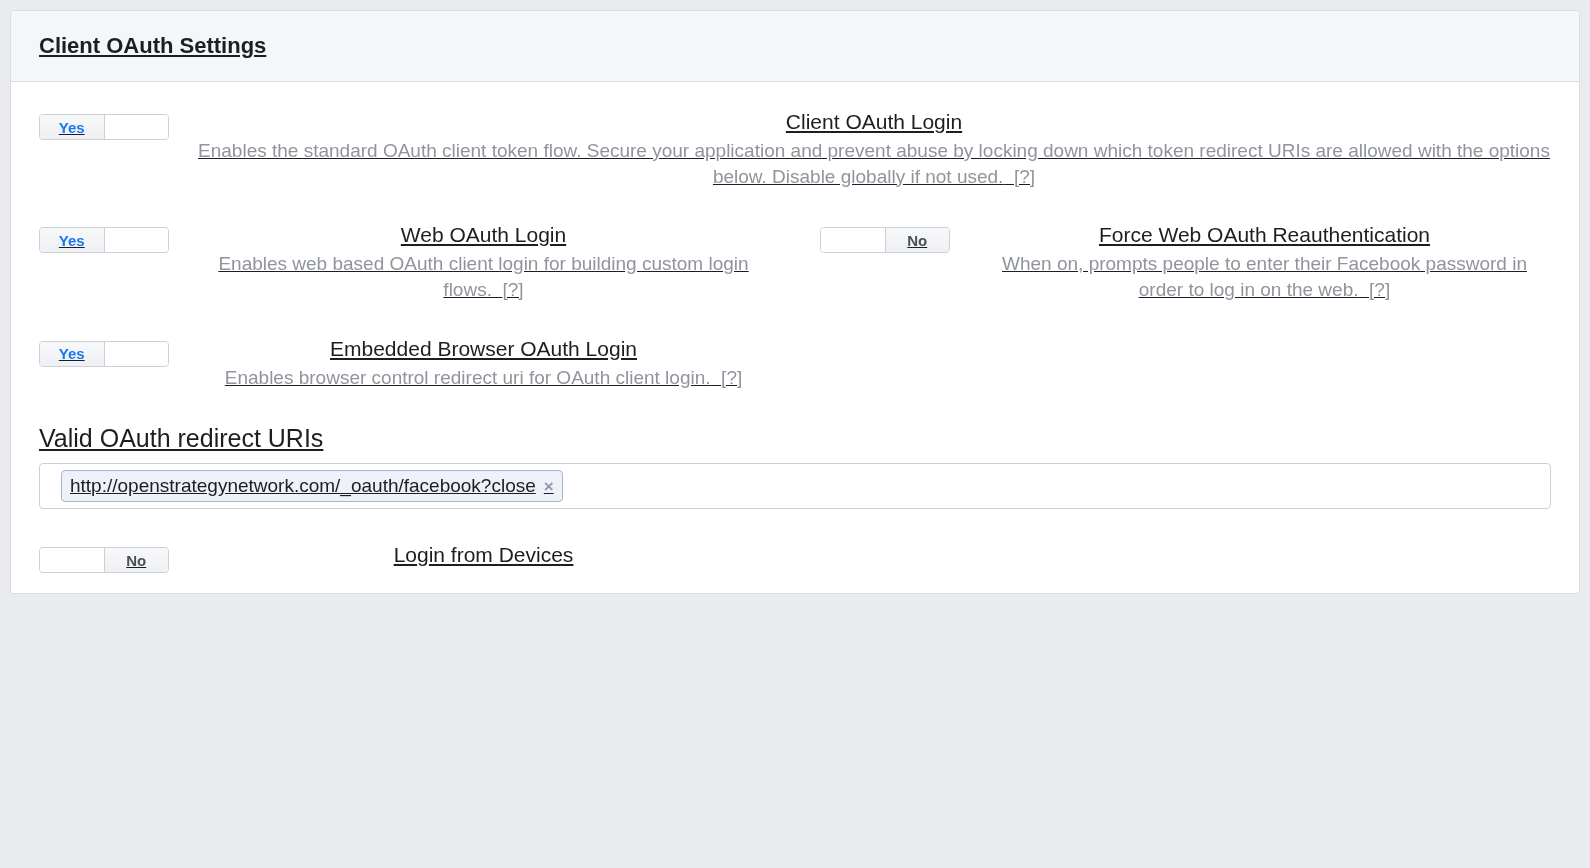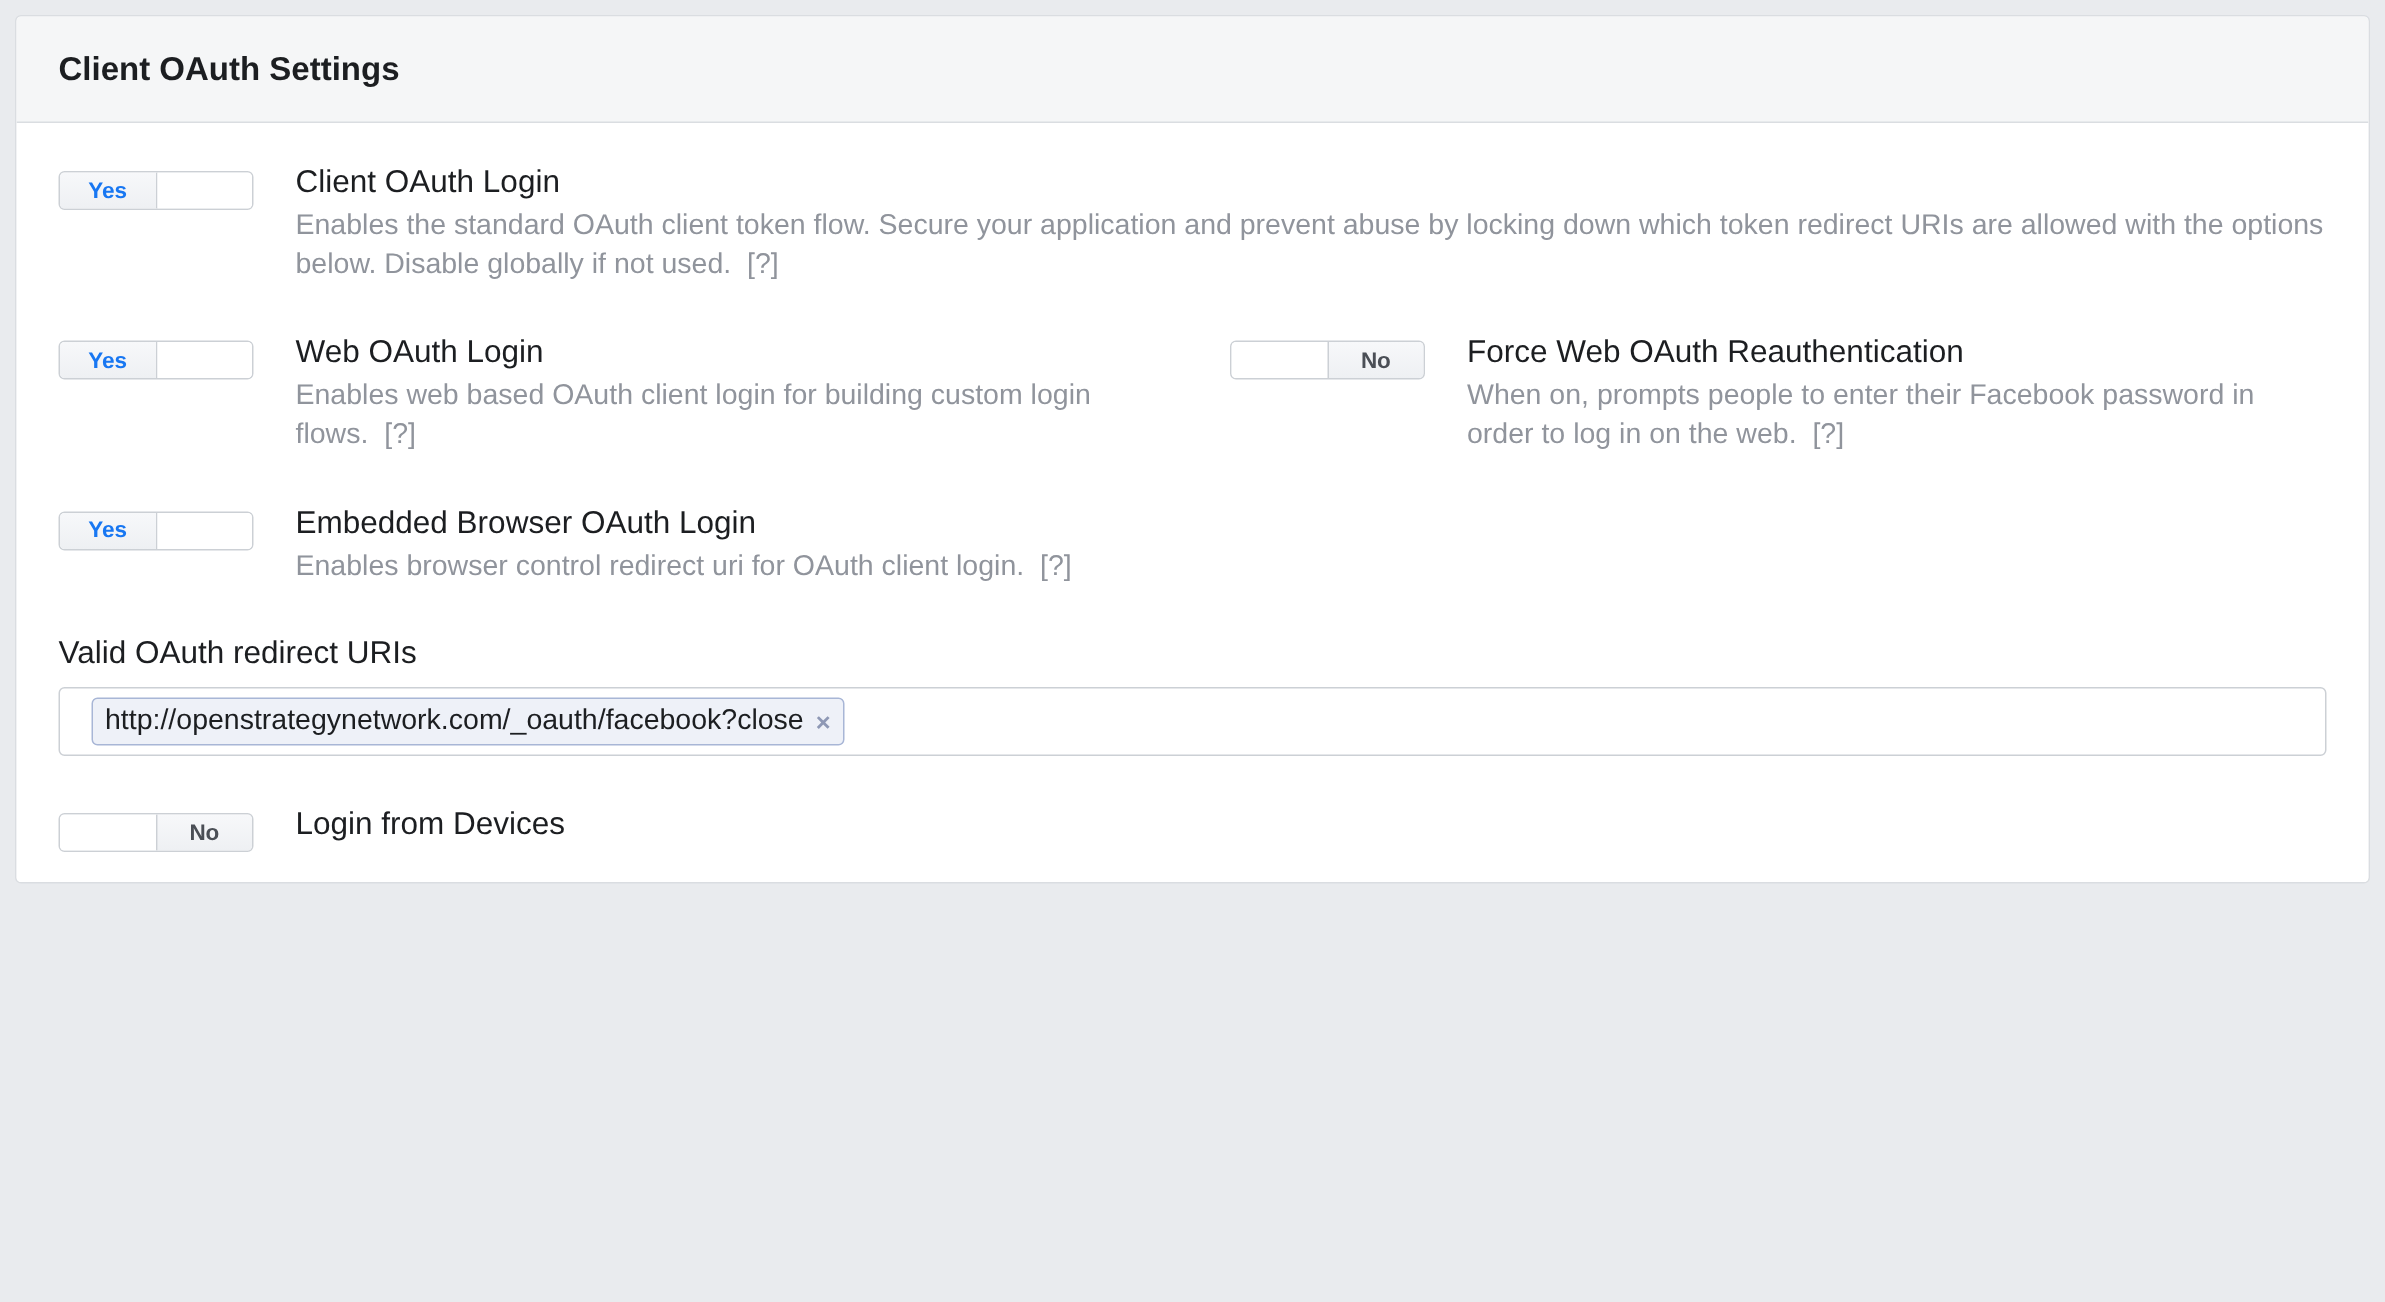--- a/index.html
+++ b/index.html
@@ -8,20 +8,21 @@
     background: #e9ebee;
     color: #1c1e21;
     font-size: 16px;
   }
   .panel {
     margin: 10px;
     background: #fff;
     border: 1px solid #dadde1;
     border-radius: 4px;
     overflow: hidden;
+    text-decoration: underline;
   }
   .panel-header {
     background: #f5f6f7;
     border-bottom: 1px solid #dadde1;
     padding: 22px 28px;
     font-size: 22px;
     font-weight: 700;
     color: #1c1e21;
   }
   .panel-body {
@@ -67,38 +68,38 @@
     background: #fff;
   }
   .toggle.off .toggle-left {
     background: #fff;
   }
   .toggle.off .toggle-right {
     background: linear-gradient(#f7f8fa, #eef0f3);
     color: #4b4f56;
     border-left: 1px solid #ccd0d5;
   }
-  .setting-text { flex: 1; }
+  .setting-text { flex: 1; text-align: center; }
   .setting-title {
     font-size: 21px;
     color: #1c1e21;
     margin-bottom: 4px;
     font-weight: 400;
   }
   .setting-desc {
     font-size: 19px;
     color: #90949c;
     line-height: 1.35;
   }
   .help {
     color: #90949c;
     cursor: pointer;
   }
   .field-label {
-    font-size: 21px;
+    font-size: 25px;
     color: #1c1e21;
     margin-bottom: 10px;
   }
   .token-input {
     border: 1px solid #ccd0d5;
     border-radius: 4px;
     padding: 6px 21px;
     display: flex;
     align-items: center;
     gap: 6px;

